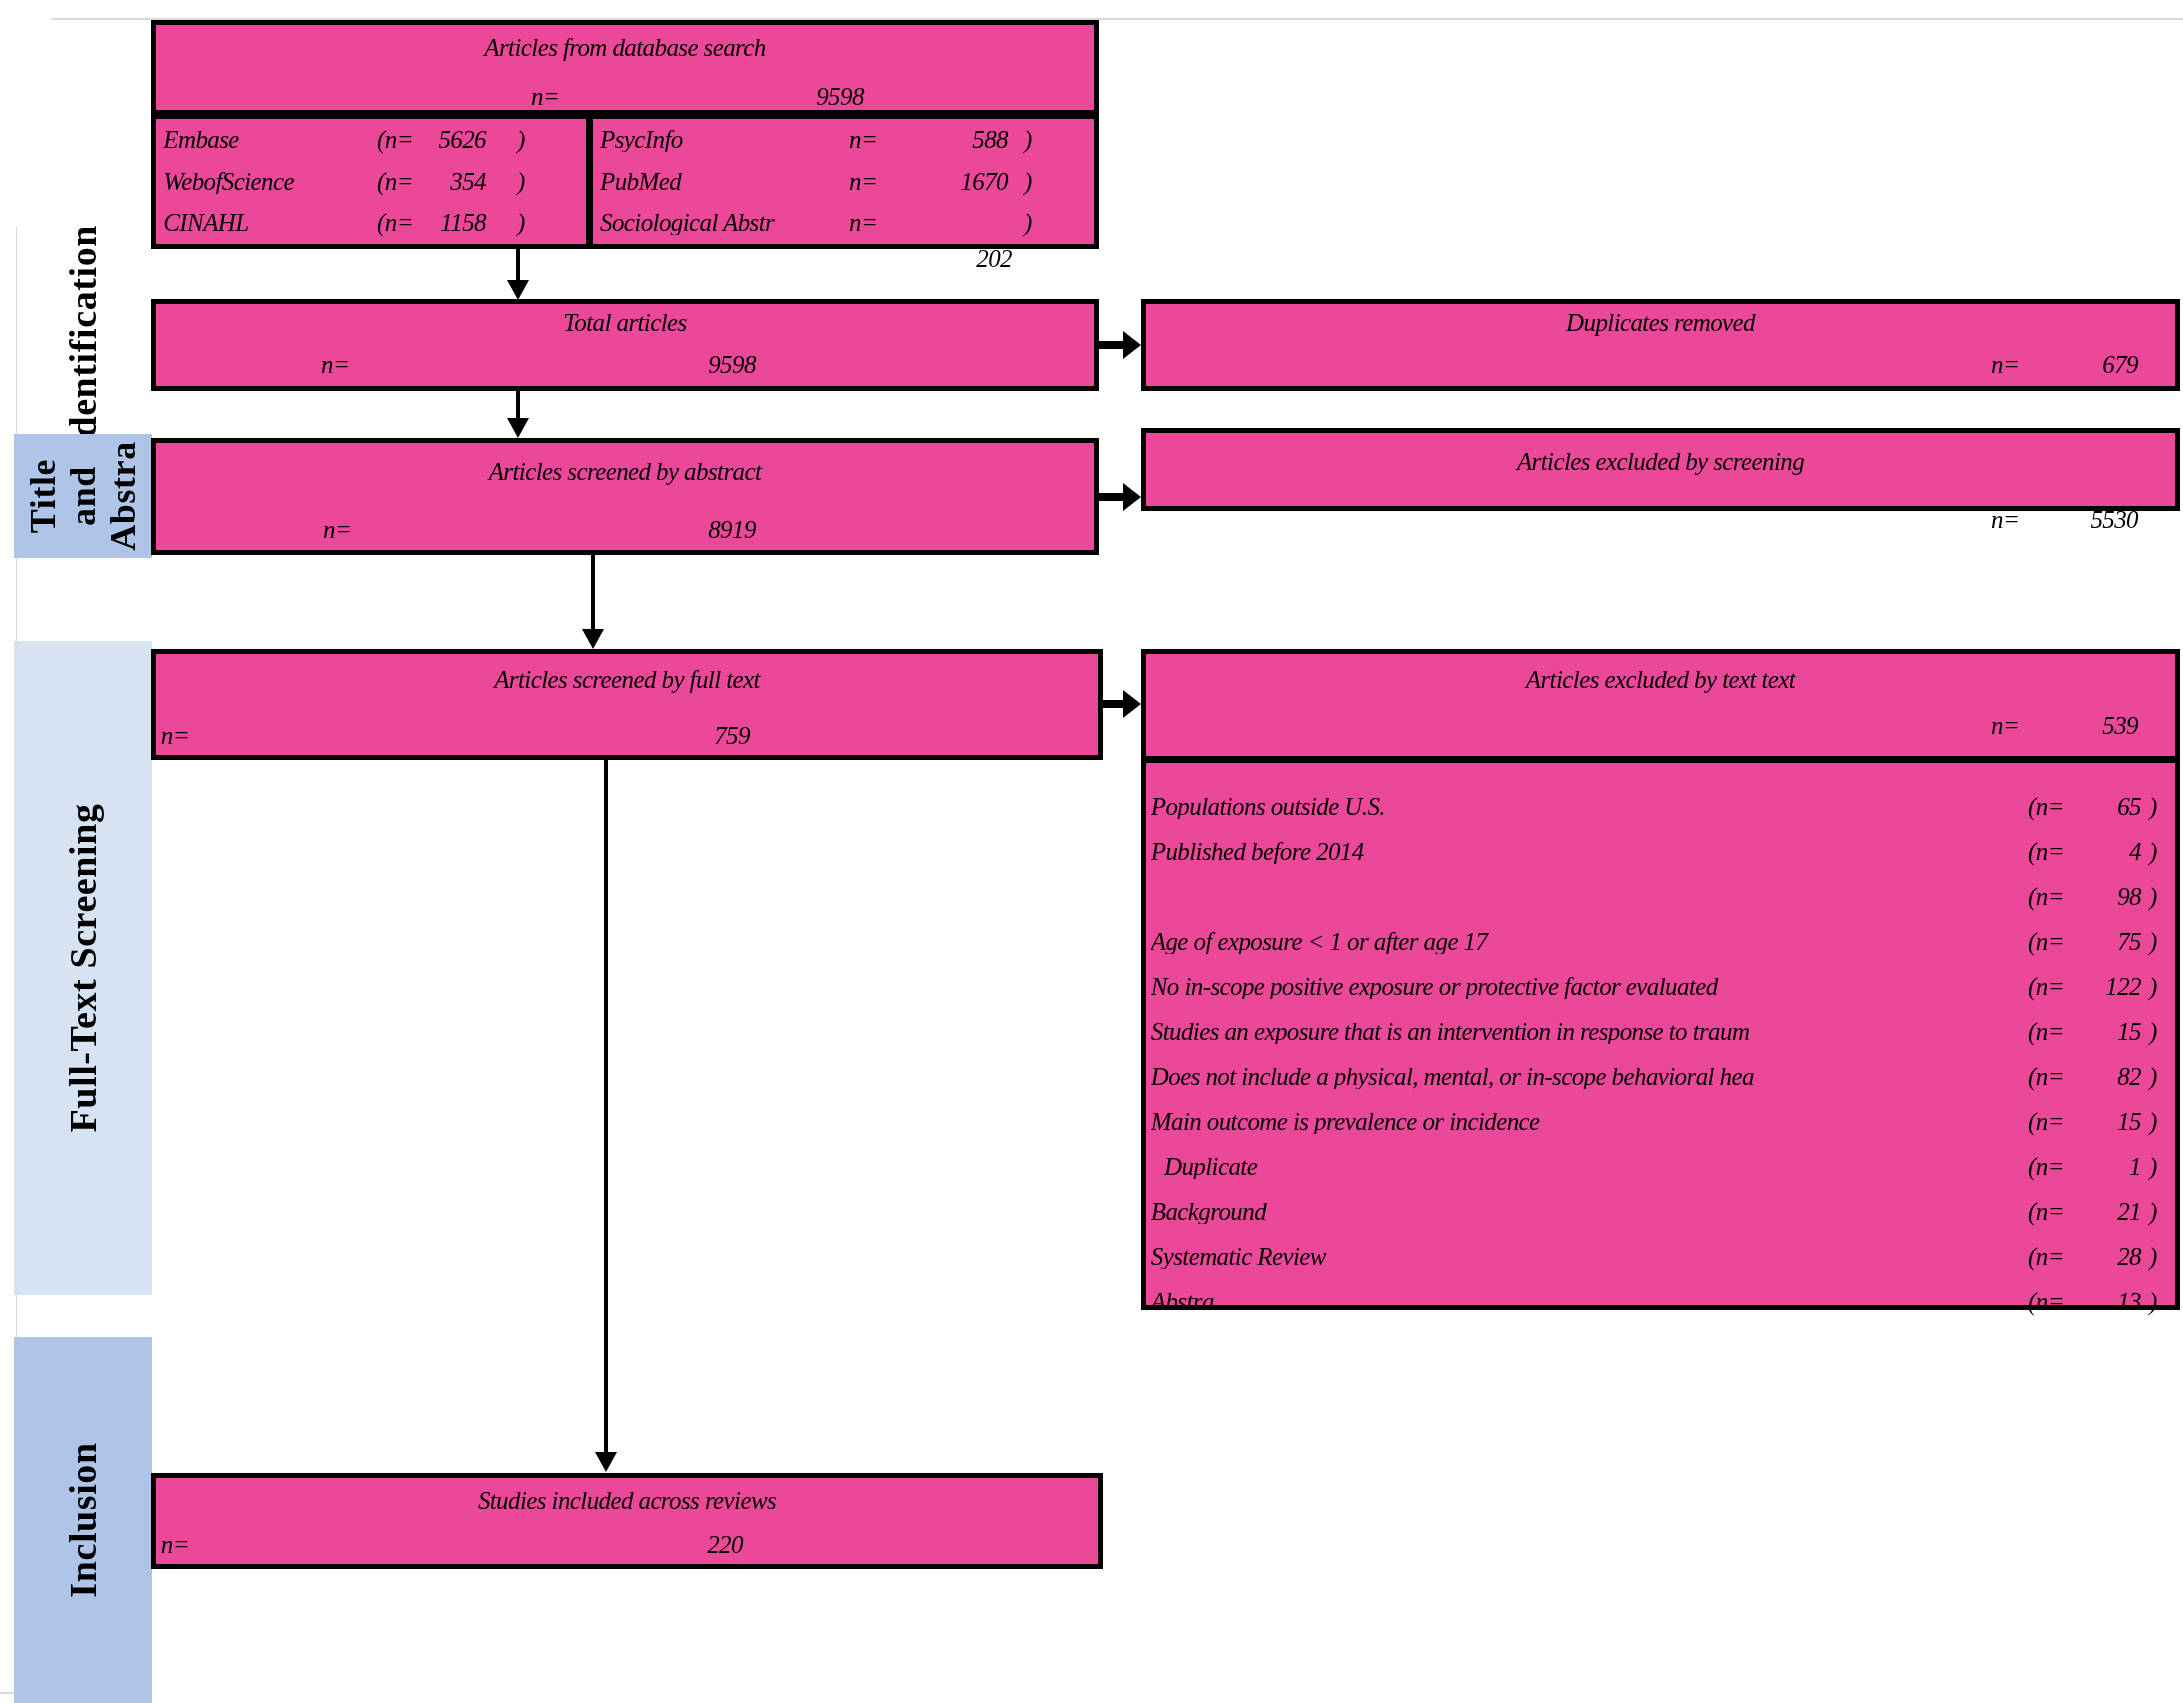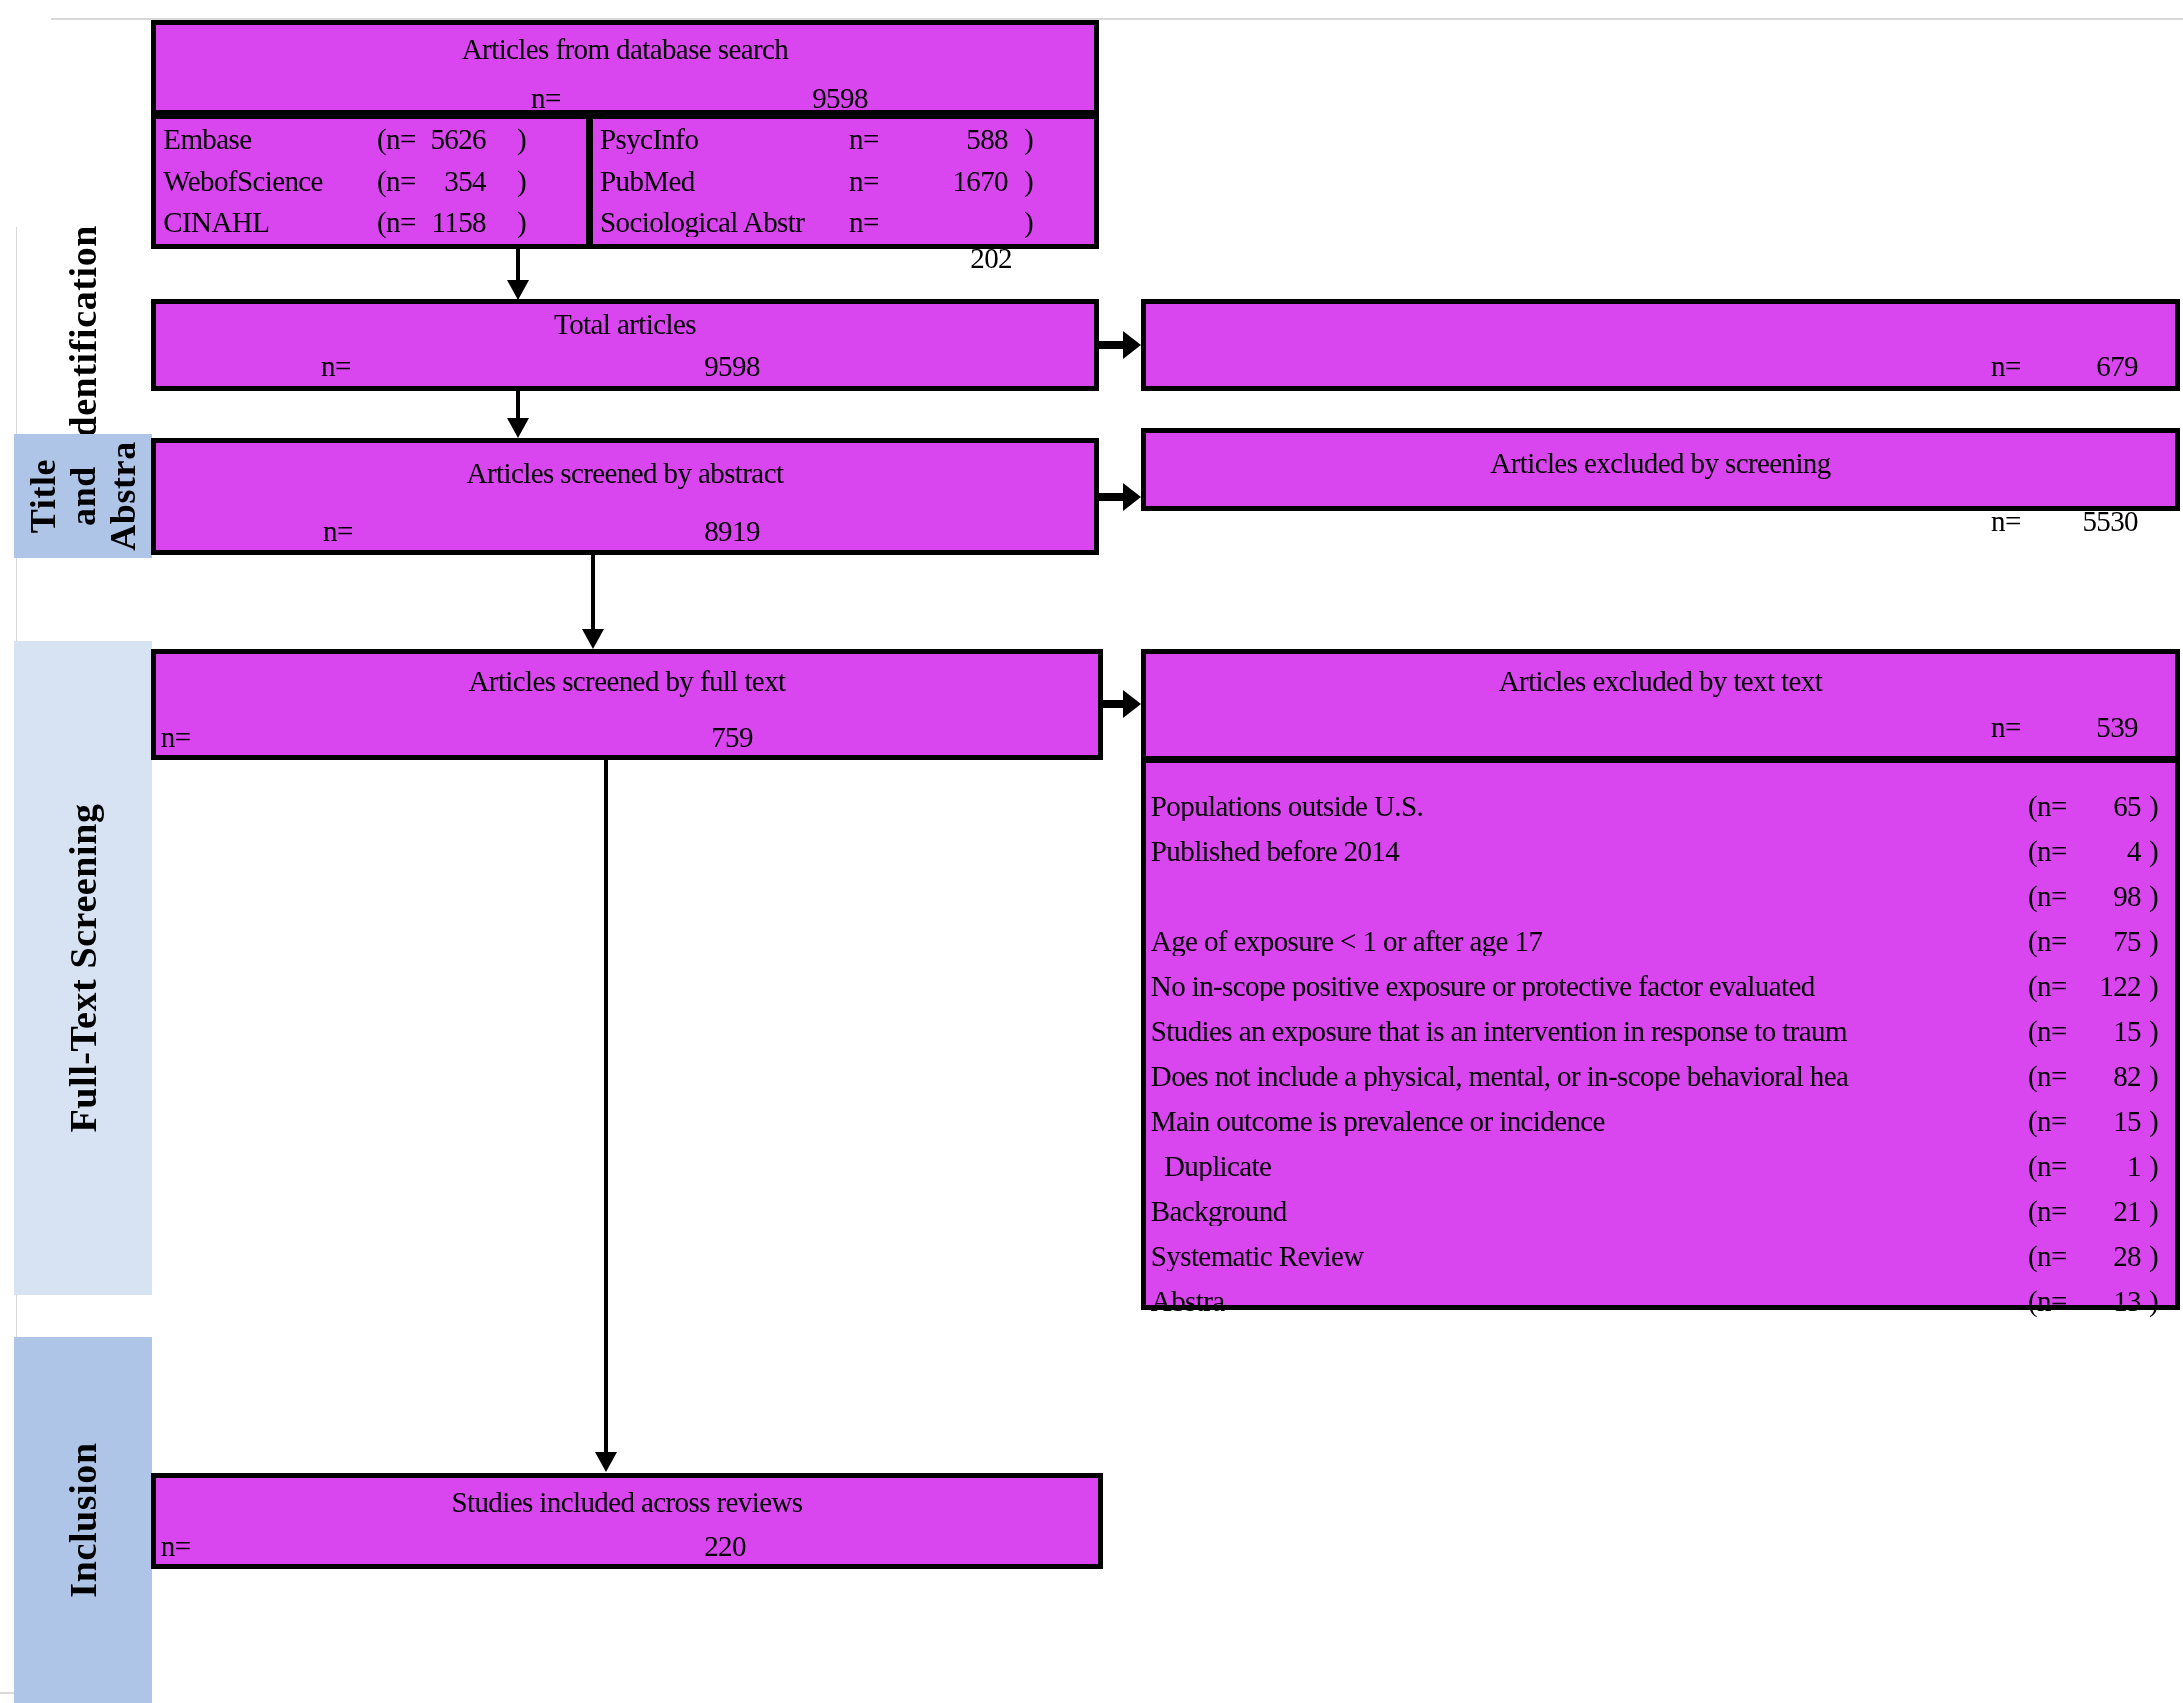--- a/index.html
+++ b/index.html
@@ -7,21 +7,21 @@
     position:relative;width:2183px;height:1703px;background:#ffffff;overflow:hidden;
     font-family:"Liberation Serif","DejaVu Serif",serif;color:#000;
   }
   .guide{position:absolute;background:#d9d9d9;}
   .vbar{position:absolute;}
   .vlabel{
     position:absolute;display:flex;align-items:center;justify-content:center;
     transform:rotate(-90deg);font-weight:bold;font-size:38px;line-height:1.12;
     text-align:center;white-space:pre-line;letter-spacing:0.6px;
   }
-  .box{position:absolute;background:#d946ef;border:5.4px solid #000;box-sizing:border-box;font-size:29px;letter-spacing:-0.6px;}
+  .box{position:absolute;background:#ec4899;border:5.4px solid #000;box-sizing:border-box;font-size:25px;letter-spacing:-0.6px;font-style:italic;}
   .btitle{position:absolute;left:0;right:0;text-align:center;line-height:1.1;}
   .abs{position:absolute;line-height:1.1;}
   .valcenter{transform:translateX(-50%);}
   .valright{text-align:right;}
   .srow{position:absolute;height:42px;}
   .srow .cell{position:absolute;top:50%;transform:translateY(-52%);line-height:1;}
   .clip{white-space:nowrap;overflow:hidden;}
   .xrows{position:absolute;left:0;right:0;margin-top:20px;}
   .xrow{position:relative;height:45px;}
   .xrow .cell{position:absolute;top:50%;transform:translateY(-52%);line-height:1;}
@@ -102,20 +102,21 @@
     </div>
   </div>
 
   <div class="box" style="left:151px;top:299px;width:948px;height:92px;">
     <div class="btitle" style="top:4.8px;">Total articles</div>
     <span class="abs" style="left:165px;top:47px;">n=</span>
     <span class="abs valcenter" style="left:576px;top:47px;">9598</span>
   </div>
 
   <div class="box" style="left:1141px;top:299px;width:1039px;height:92px;">
+    <div class="btitle" style="top:4.8px;">Duplicates removed</div>
     <span class="abs" style="left:845px;top:47px;">n=</span>
     <span class="abs valright" style="left:890px;top:47px;width:102px;">679</span>
   </div>
 
   <div class="box" style="left:151px;top:438px;width:948px;height:117px;">
     <div class="btitle" style="top:14.5px;">Articles screened by abstract</div>
     <span class="abs" style="left:167px;top:73px;">n=</span>
     <span class="abs valcenter" style="left:576px;top:73px;">8919</span>
   </div>
 

